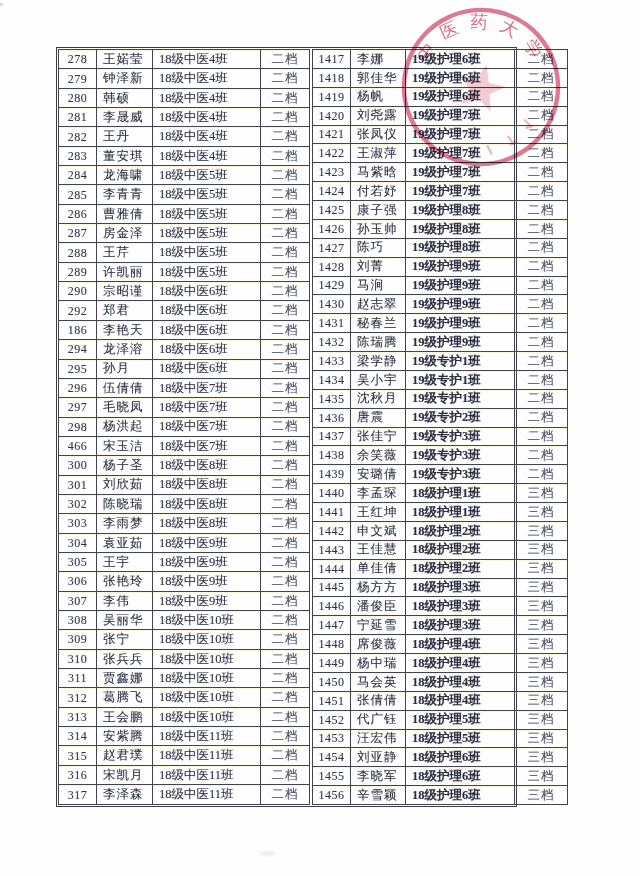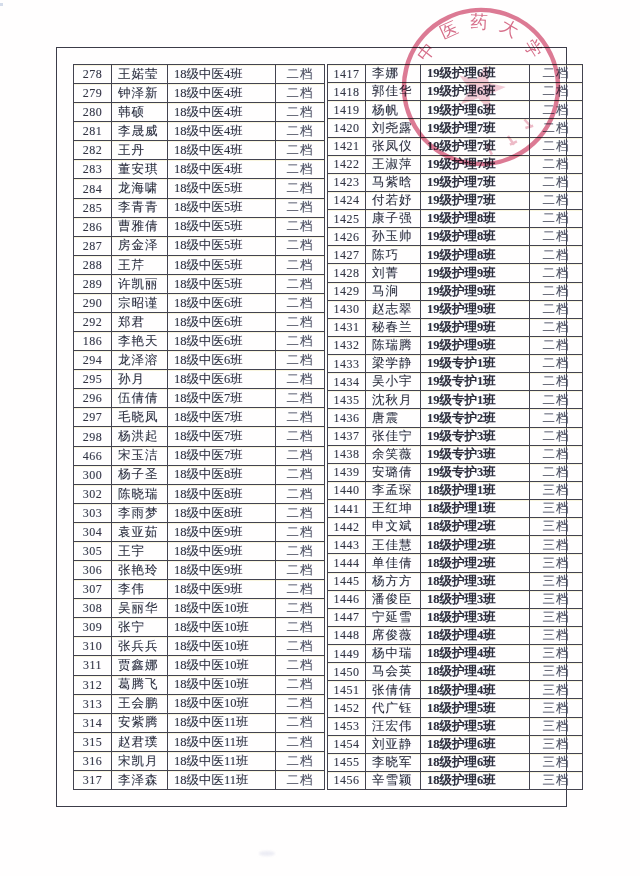--- a/index.html
+++ b/index.html
@@ -4,22 +4,22 @@
 <style>
   html,body{margin:0;padding:0;}
   body{
     width:640px;height:876px;position:relative;overflow:hidden;
     background:#fffefe;
     font-family:"Liberation Serif","DejaVu Serif",serif;
   }
   .page{position:absolute;inset:0;background:#fffefe;}
   
   .tables-wrap{
-    position:absolute;left:56px;top:47px;width:511px;height:760px;
-    border:1px solid #3c3c49;padding:16px;box-sizing:border-box;
+    position:absolute;left:56px;top:47px;width:461px;height:760px;
+    border:1px solid #3c3c49;padding:1px;box-sizing:border-box;
     display:flex;gap:2px;background:#fffefe;
   }
   table.grade-table{
     border-collapse:collapse;table-layout:fixed;height:100%;
     background:transparent;
   }
   table.left-half{width:253px;}
   table.right-half{width:256px;}
   table.grade-table{border:1px solid #3c3c49;}
   td{
@@ -28,21 +28,21 @@
     font-size:12.5px;line-height:1;color:#2e2e3a;
     box-shadow:inset 0 1px 0 rgba(232,222,140,0.28);
     text-shadow:0.4px 0.4px 0 rgba(110,70,200,0.16),-0.4px -0.4px 0 rgba(0,150,130,0.14);
   }
   td.col-no{text-align:center;font-size:12px;letter-spacing:0.5px;color:#33333f;}
   td.col-name{text-align:left;padding-left:6px;letter-spacing:1px;}
   td.col-class{text-align:left;padding-left:6px;}
   td.col-grade{text-align:center;color:#4a4a59;letter-spacing:1px;}
   .left-half  td.col-no{width:37px;}  .left-half  td.col-name{width:49px;margin-left:24px;}
   .left-half  td.col-class{width:101px;margin-top:37px;} .left-half td.col-grade{width:48px;}
-  .right-half td.col-no{width:37px;margin-left:31px;}  .right-half td.col-name{width:48px;}
+  .right-half td.col-no{width:37px;margin-left:31px;}  .right-half td.col-name{width:48px;border-radius:9px;}
   .right-half td.col-class{width:102px;font-weight:bold;} .right-half td.col-grade{width:52px;}
   
   .stamp{
     position:absolute;left:381px;top:-10px;width:200px;height:200px;
     pointer-events:none;mix-blend-mode:multiply;opacity:0.88;z-index:5;
   }
   
   .smudge{
     position:absolute;left:259px;top:851px;width:16px;height:5px;
     background:#ececf4;border-radius:50%;filter:blur(1px);
@@ -181,20 +181,26 @@
           </tr>
           <tr>
             <td class="col-no">466</td>
             <td class="col-name">宋玉洁</td>
             <td class="col-class">18级中医7班</td>
             <td class="col-grade">二档</td>
           </tr>
           <tr>
             <td class="col-no">300</td>
             <td class="col-name">杨子圣</td>
+            <td class="col-class">18级中医8班</td>
+            <td class="col-grade">二档</td>
+          </tr>
+          <tr>
+            <td class="col-no">301</td>
+            <td class="col-name">刘欣茹</td>
             <td class="col-class">18级中医8班</td>
             <td class="col-grade">二档</td>
           </tr>
           <tr>
             <td class="col-no">302</td>
             <td class="col-name">陈晓瑞</td>
             <td class="col-class">18级中医8班</td>
             <td class="col-grade">二档</td>
           </tr>
           <tr>

